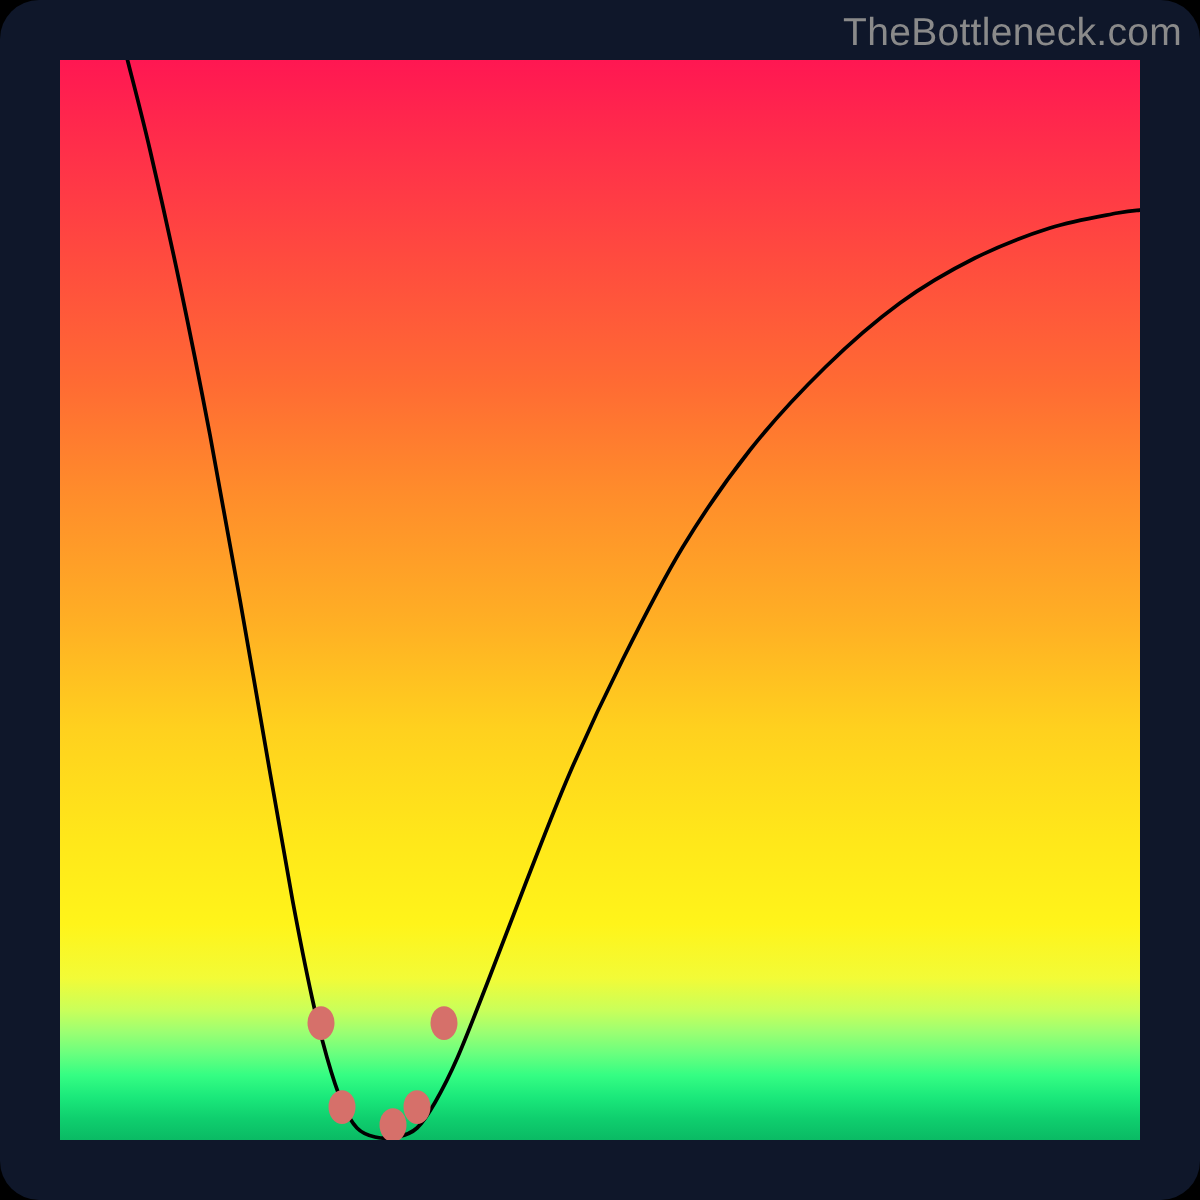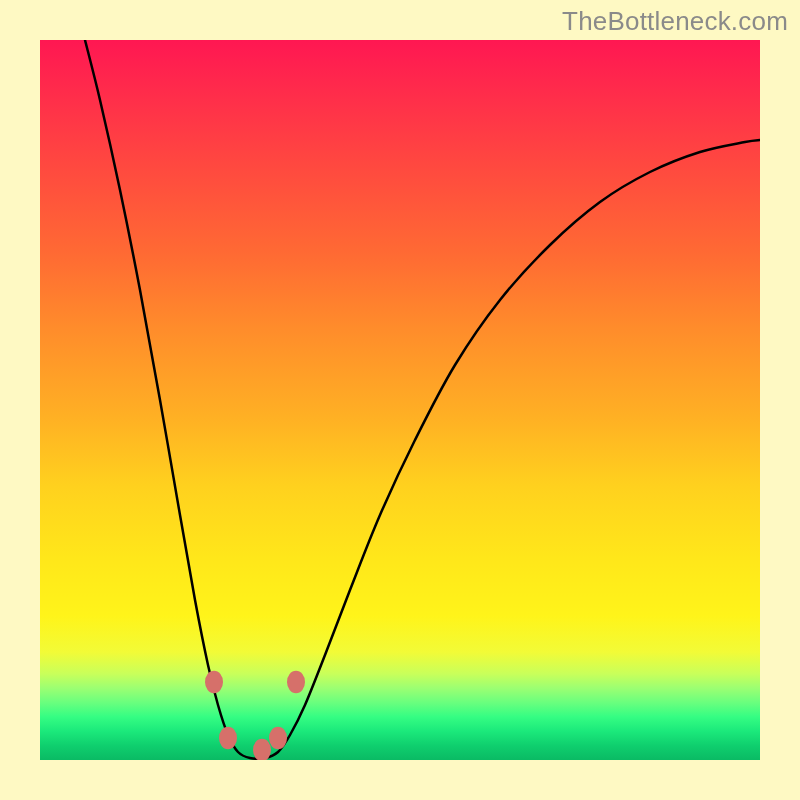--- a/index.html
+++ b/index.html
@@ -7,21 +7,22 @@
     padding: 0;
     width: 800px;
     height: 800px;
     background: #000000;
     overflow: hidden;
   }
   .container {
     position: relative;
     width: 800px;
     height: 800px;
-    background: #fef9c3;
+    background: #0f172a;
+    border-radius: 26px;
   }
   .watermark {
     position: absolute;
     top: 6px;
     right: 12px;
     font-family: Arial, Helvetica, sans-serif;
     font-size: 26px;
     font-weight: 400;
     color: #8a8a8a;
     letter-spacing: 0.2px;

